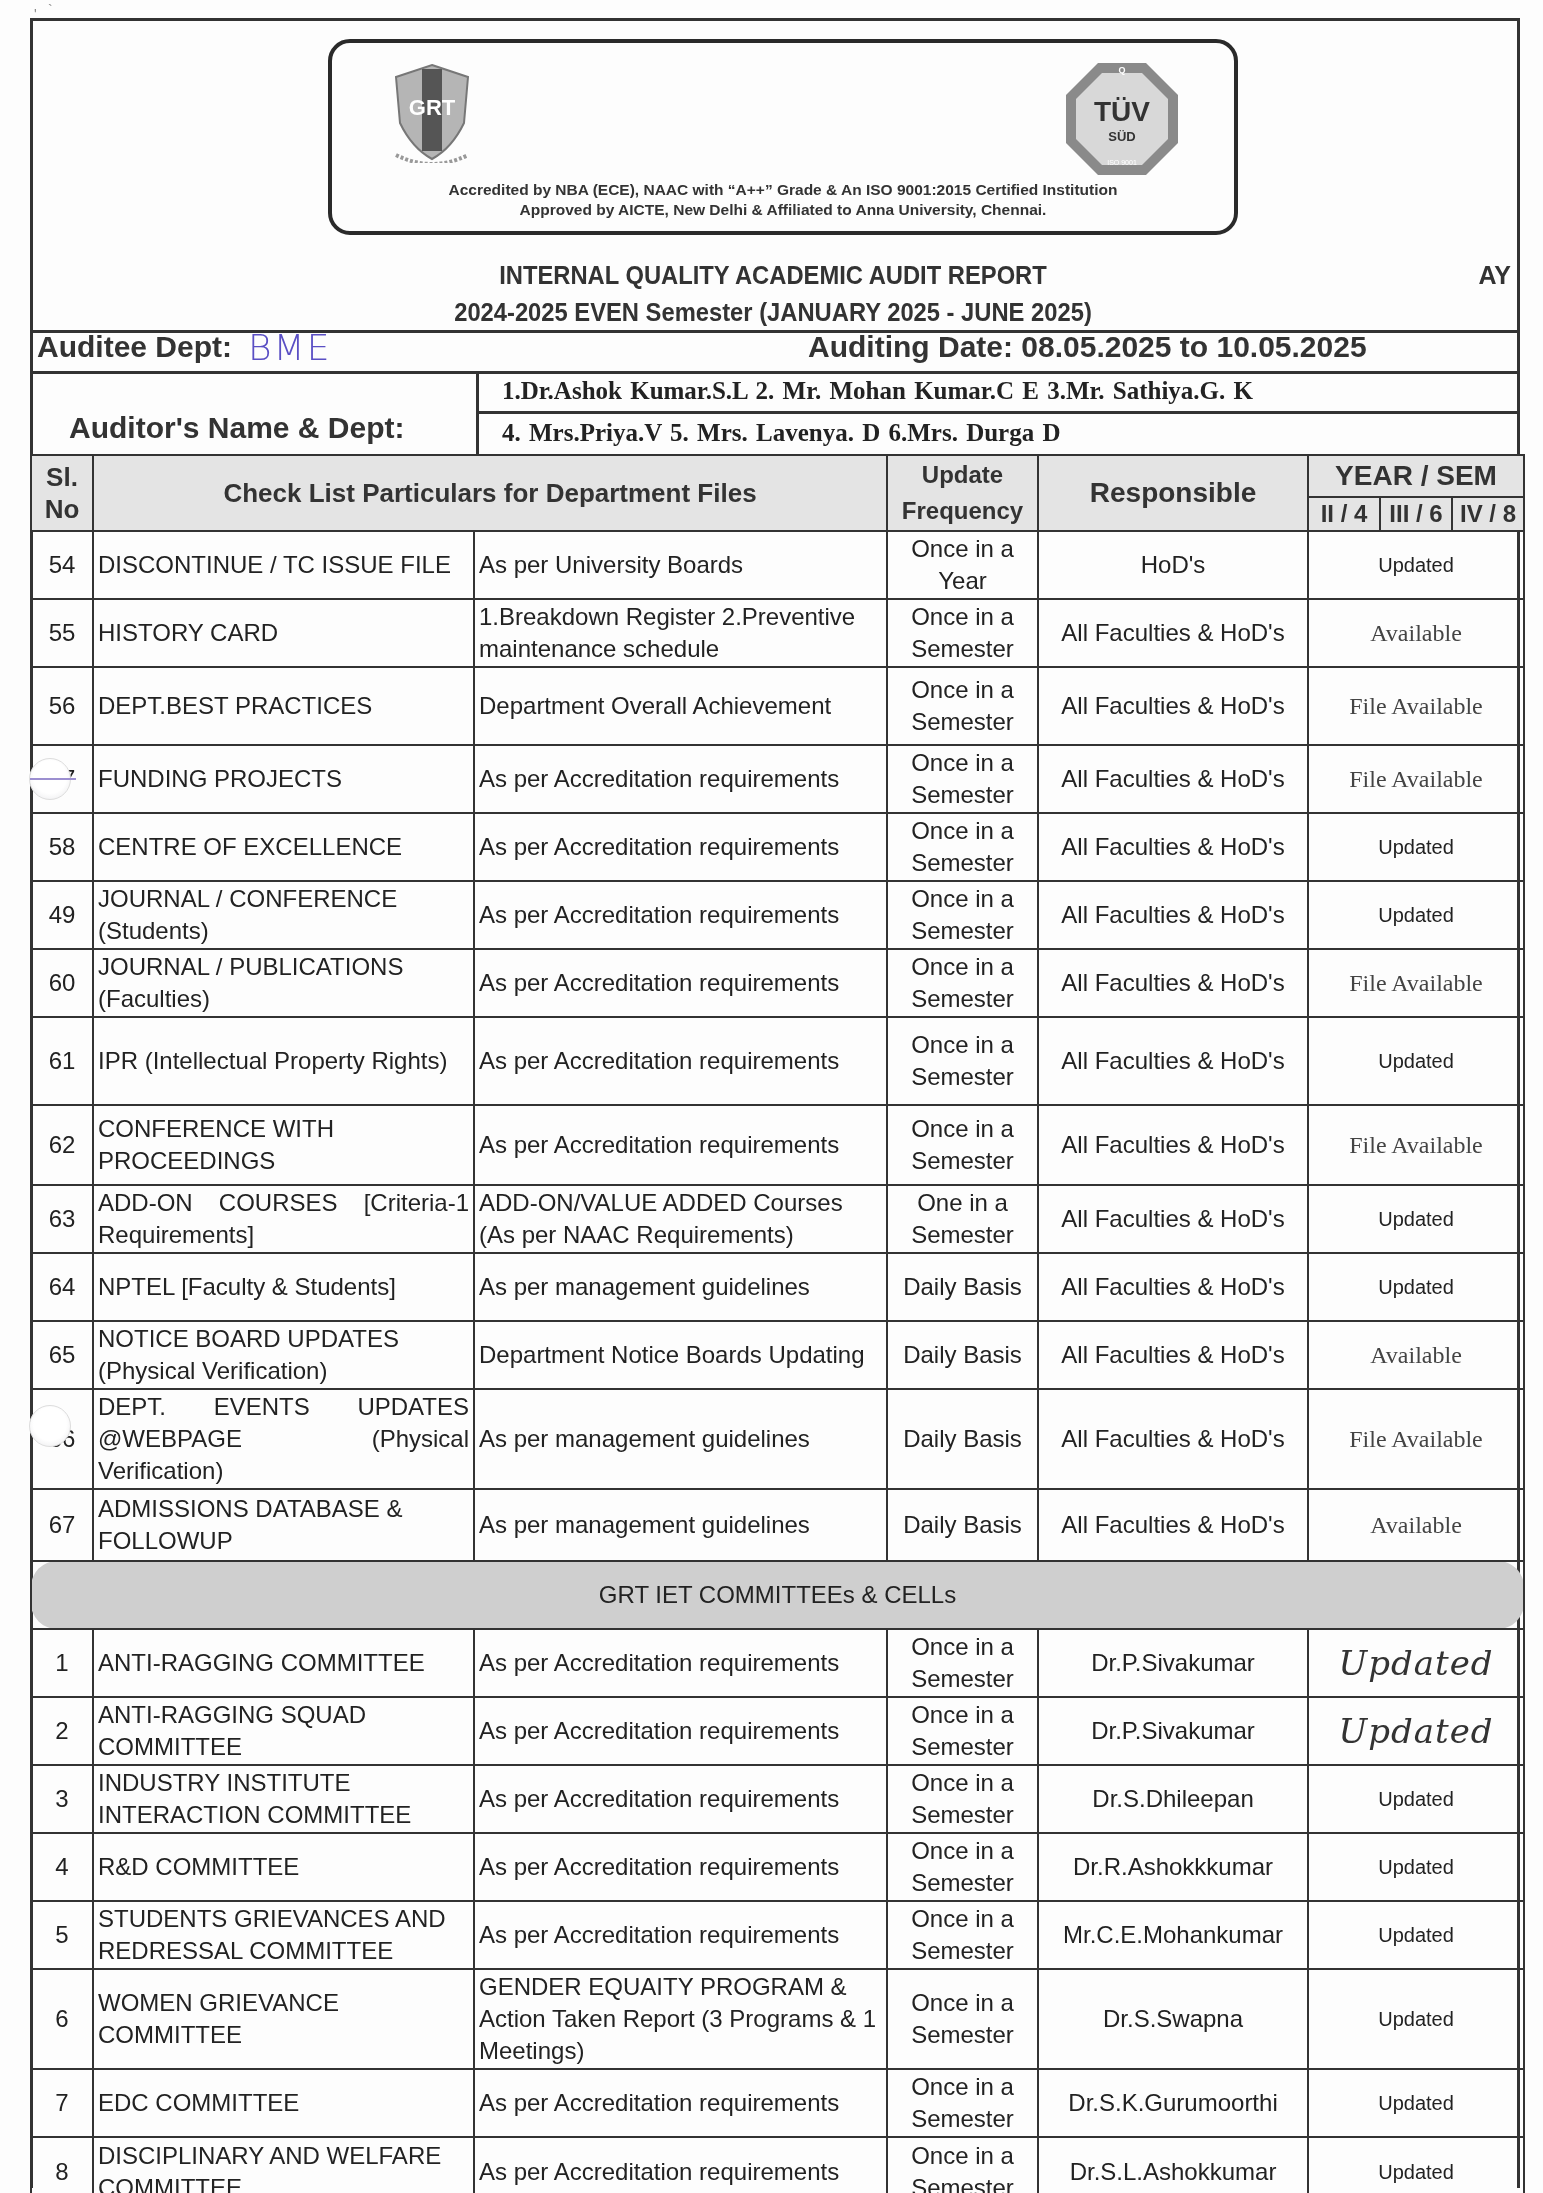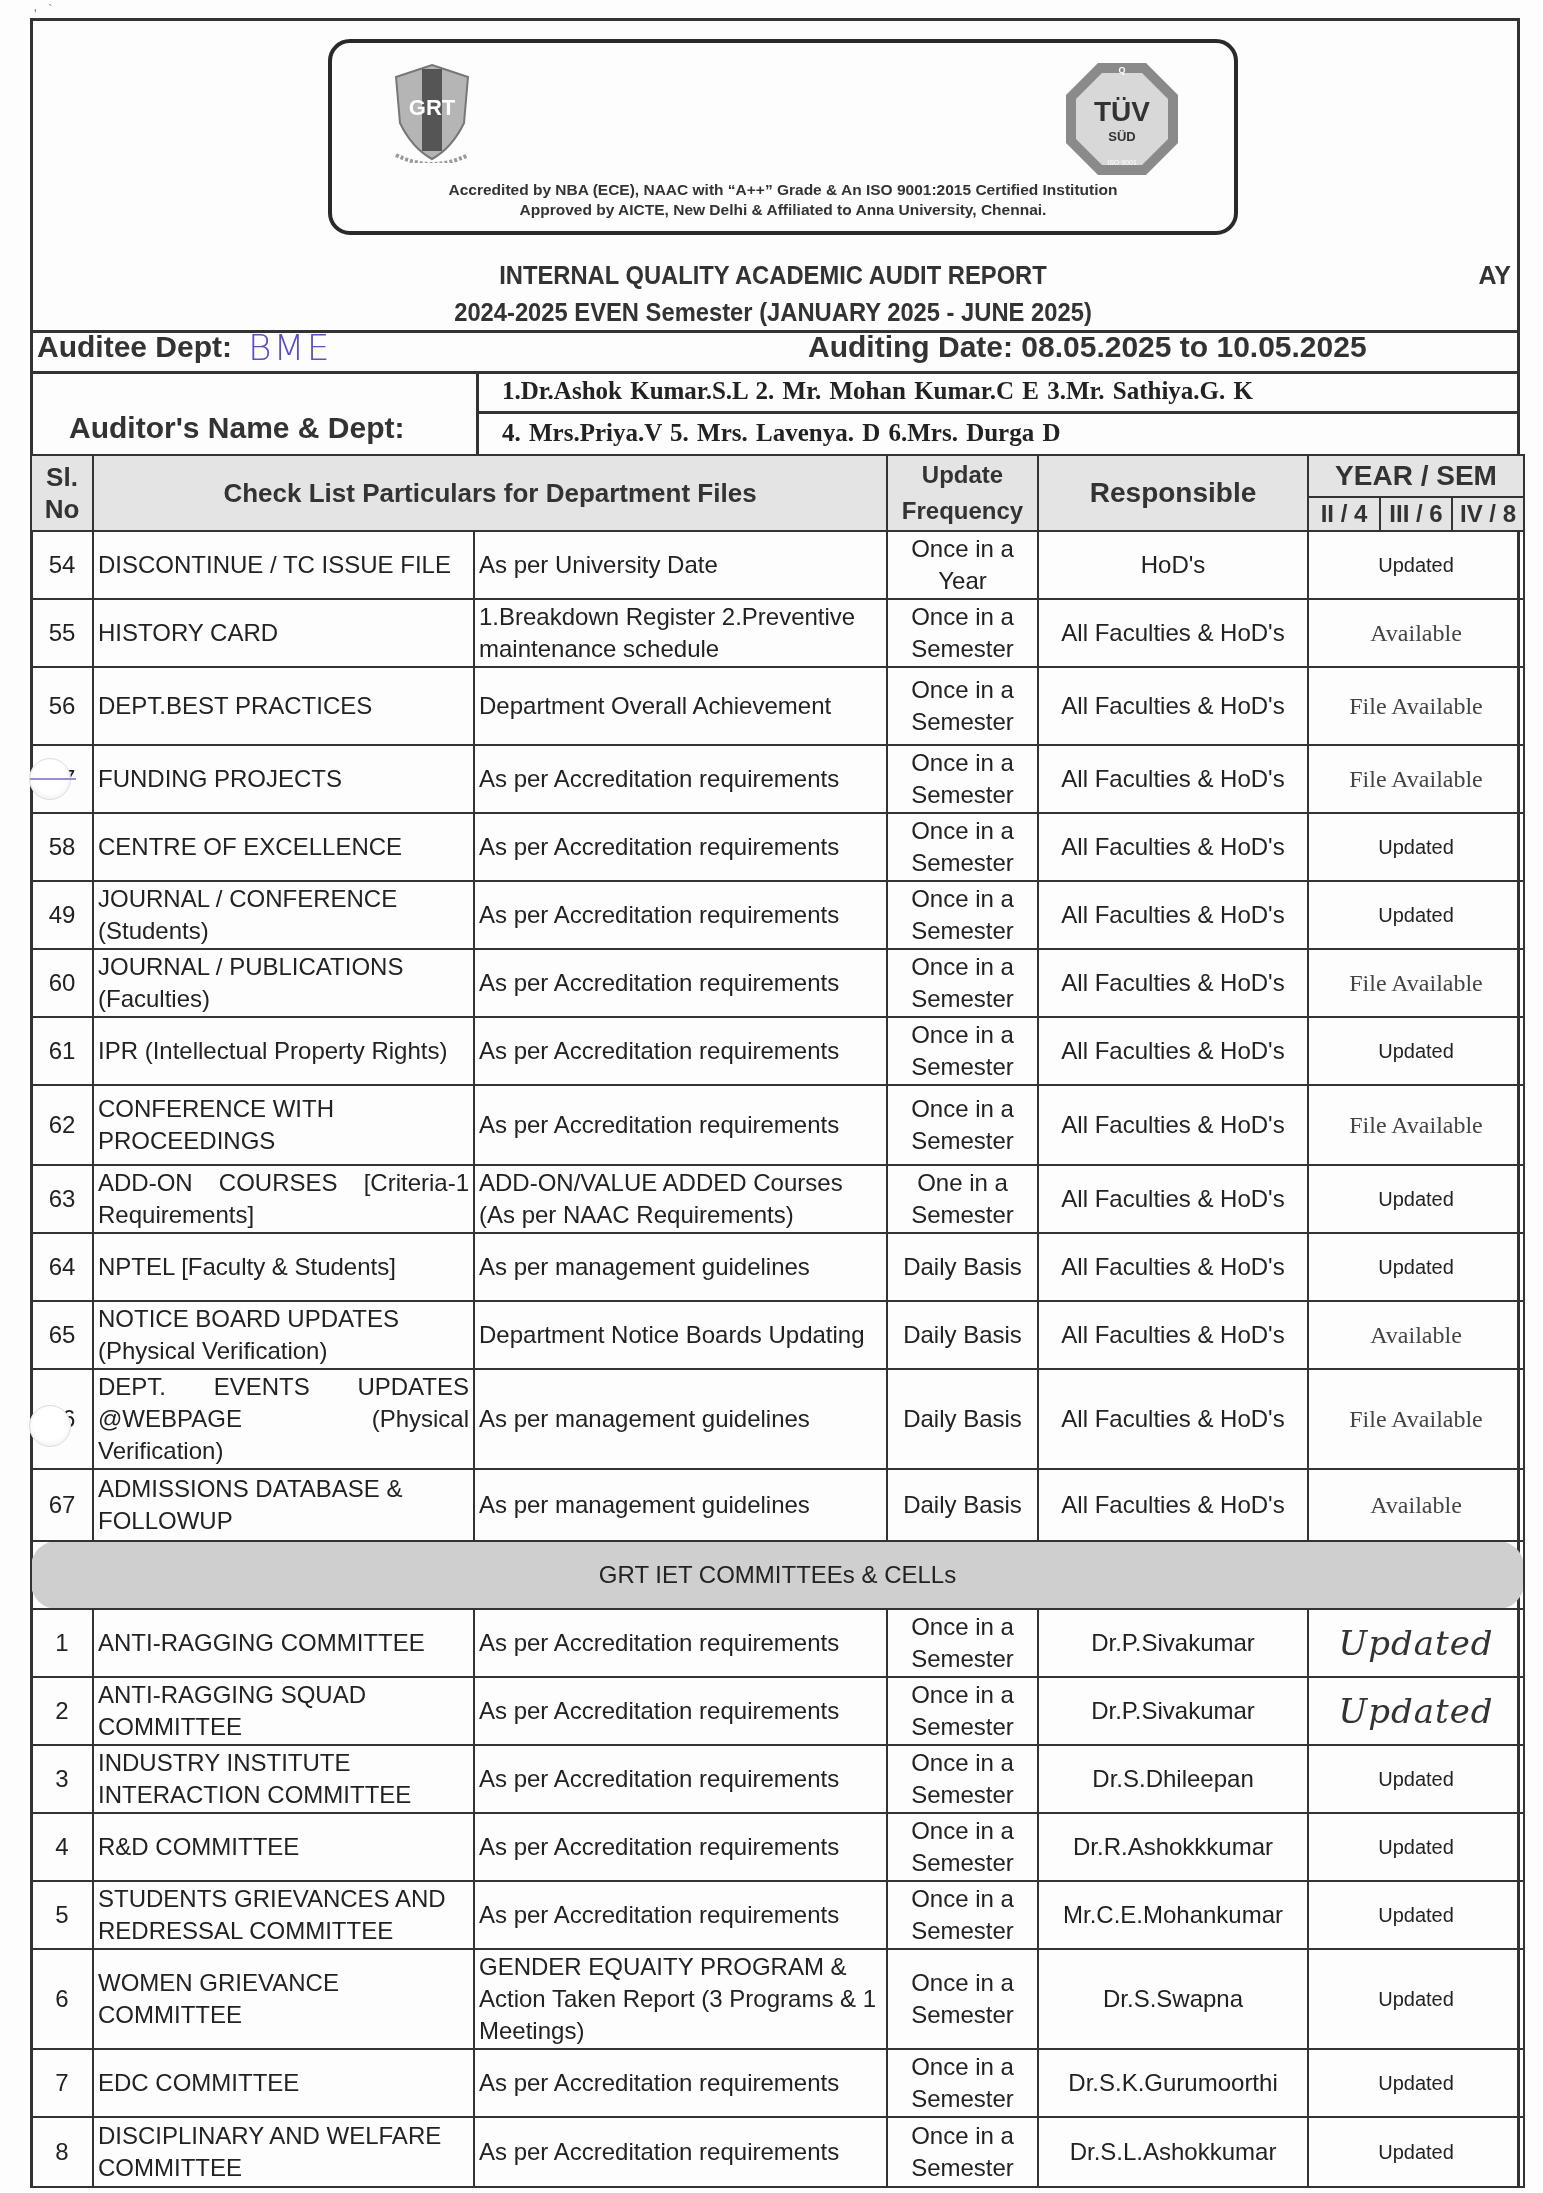--- a/index.html
+++ b/index.html
@@ -127,21 +127,21 @@
       <tr class="ys-sub" style="height:32px;">
         <th>II / 4</th>
         <th>III / 6</th>
         <th>IV / 8</th>
       </tr>
     </thead>
     <tbody id="dept-body">
         <tr style="height: 68px;">
           <td class="c-sl">54</td>
           <td class="c-part">DISCONTINUE / TC ISSUE FILE</td>
-          <td class="c-desc">As per University Date</td>
+          <td class="c-desc">As per University Boards</td>
           <td class="c-freq">Once in a Year</td>
           <td class="c-resp">HoD's</td>
           <td class="c-status" colspan="3">Updated</td>
         </tr>
         <tr style="height: 68px;">
           <td class="c-sl">55</td>
           <td class="c-part">HISTORY CARD</td>
           <td class="c-desc">1.Breakdown Register 2.Preventive maintenance schedule</td>
           <td class="c-freq">Once in a Semester</td>
           <td class="c-resp">All Faculties &amp; HoD's</td>
@@ -180,21 +180,21 @@
           <td class="c-status" colspan="3">Updated</td>
         </tr>
         <tr style="height: 68px;">
           <td class="c-sl">60</td>
           <td class="c-part">JOURNAL / PUBLICATIONS (Faculties)</td>
           <td class="c-desc">As per Accreditation requirements</td>
           <td class="c-freq">Once in a Semester</td>
           <td class="c-resp">All Faculties &amp; HoD's</td>
           <td class="c-status status-serif" colspan="3">File Available</td>
         </tr>
-        <tr style="height: 68px;">
+        <tr style="height: 88px;">
           <td class="c-sl">61</td>
           <td class="c-part">IPR (Intellectual Property Rights)</td>
           <td class="c-desc">As per Accreditation requirements</td>
           <td class="c-freq">Once in a Semester</td>
           <td class="c-resp">All Faculties &amp; HoD's</td>
           <td class="c-status" colspan="3">Updated</td>
         </tr>
         <tr style="height: 80px; padding-left: 44px;">
           <td class="c-sl">62</td>
           <td class="c-part">CONFERENCE WITH PROCEEDINGS</td>

